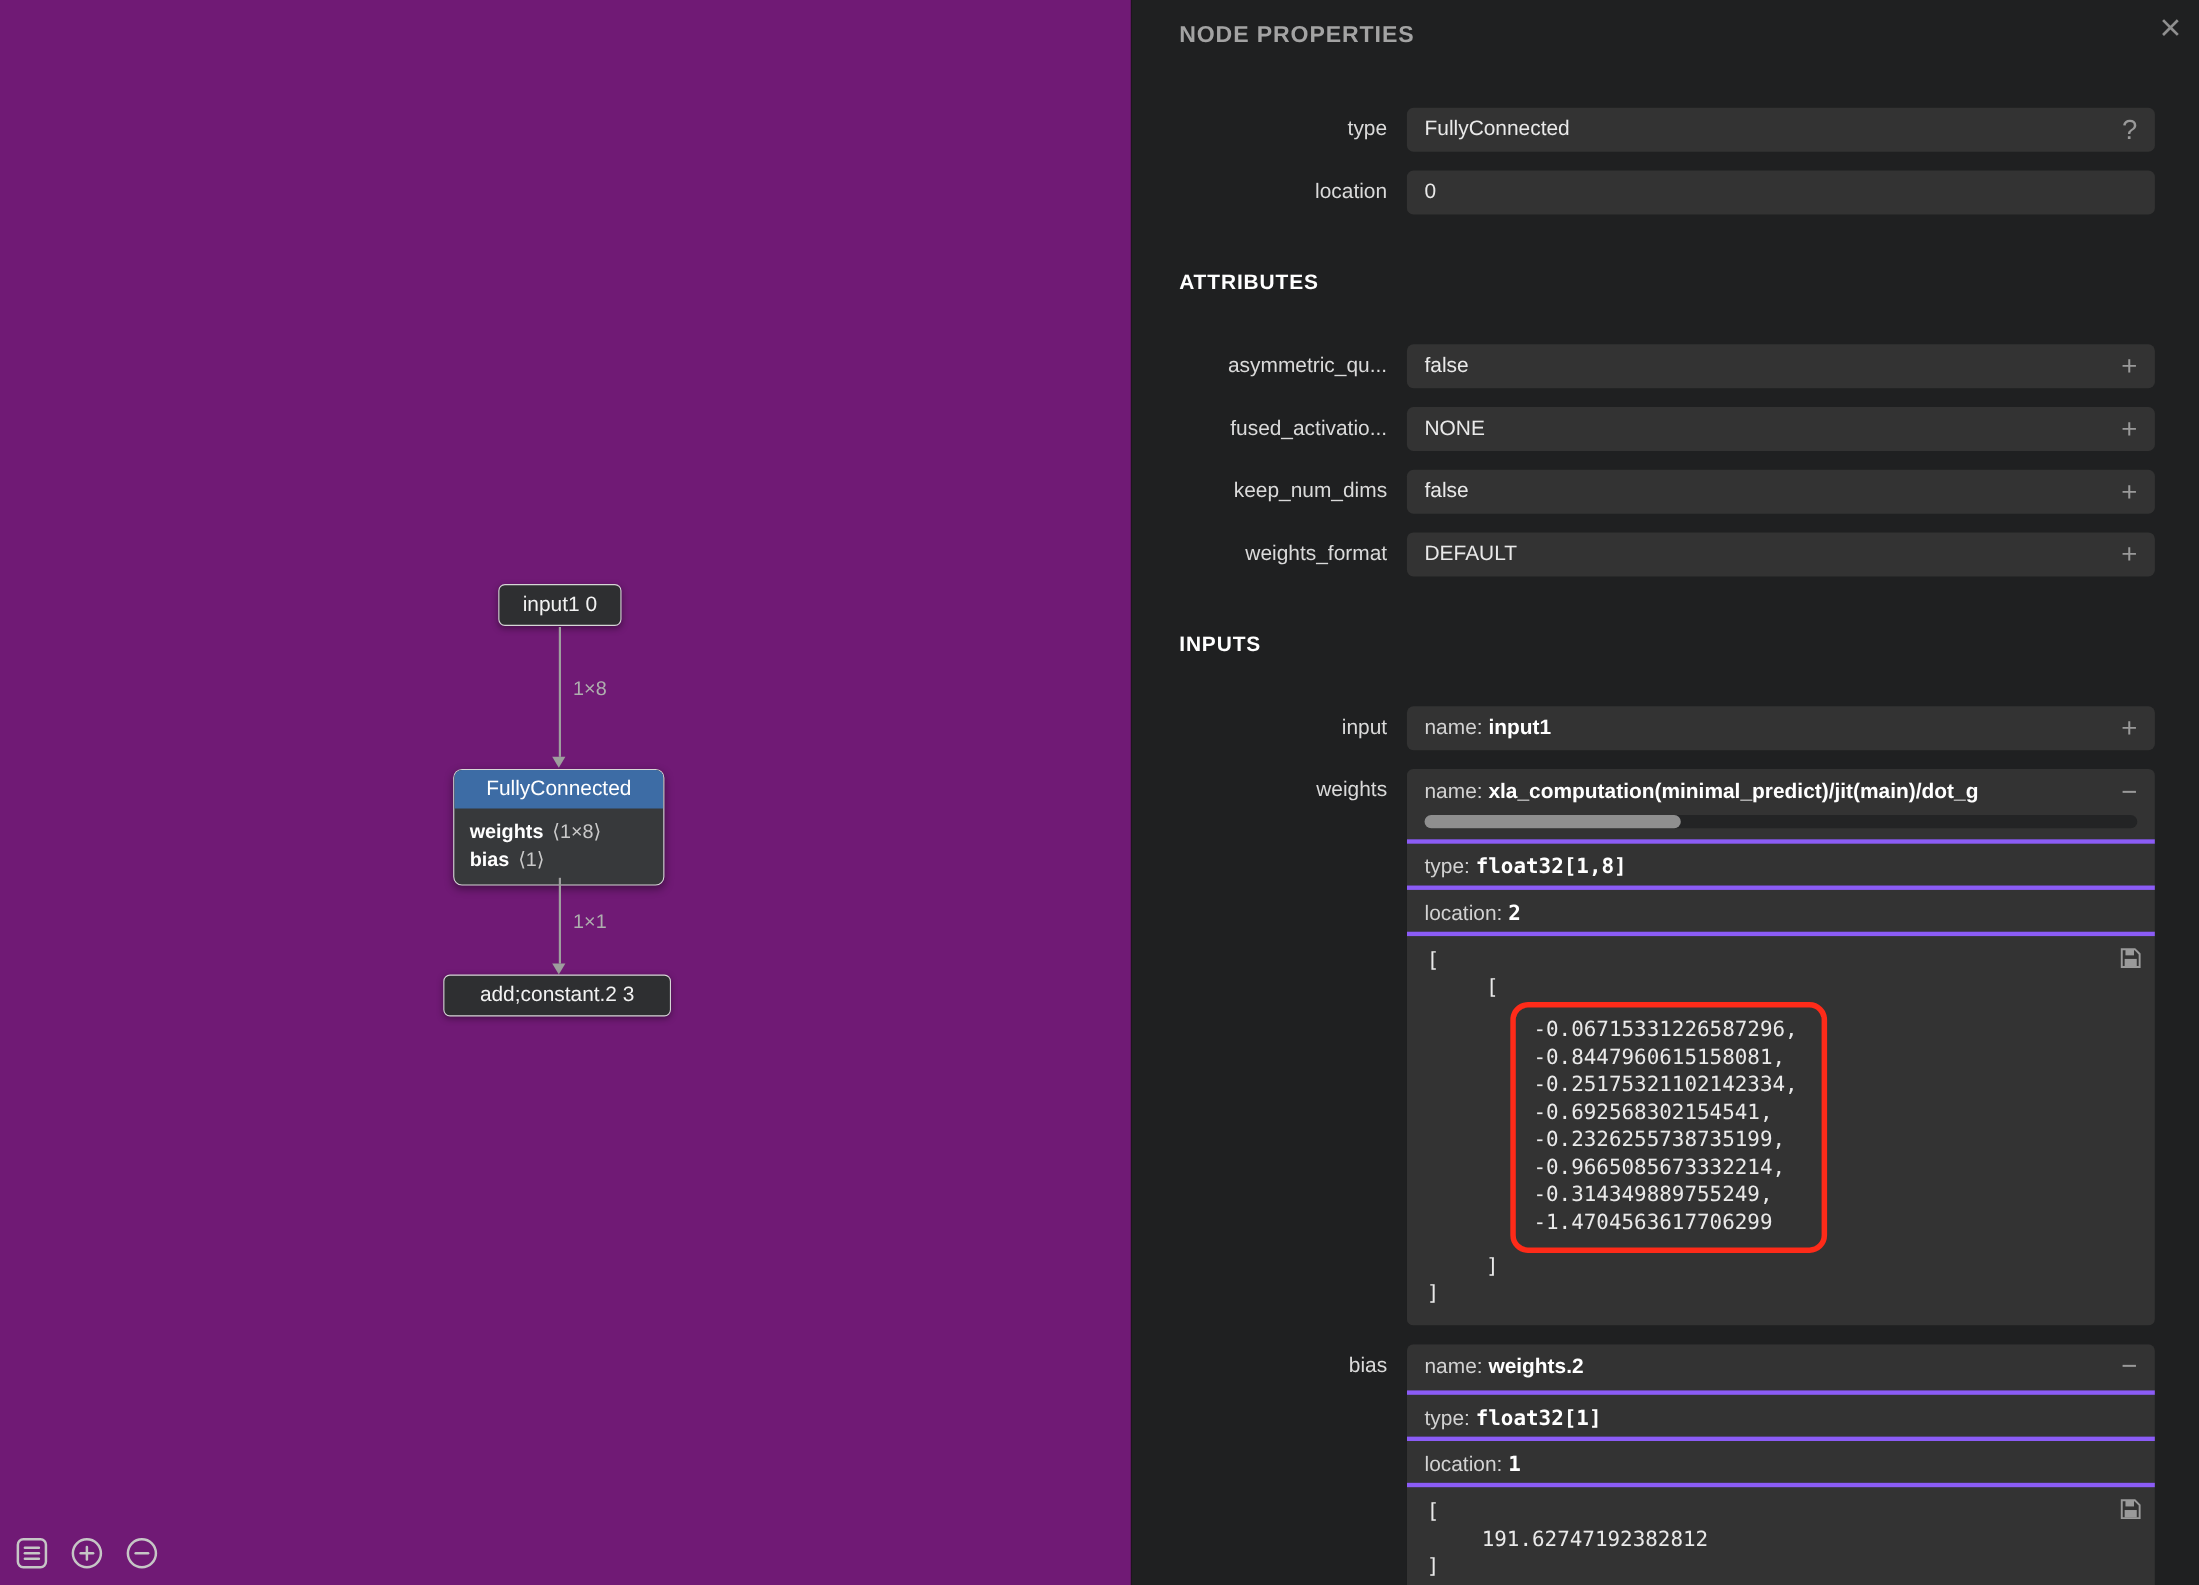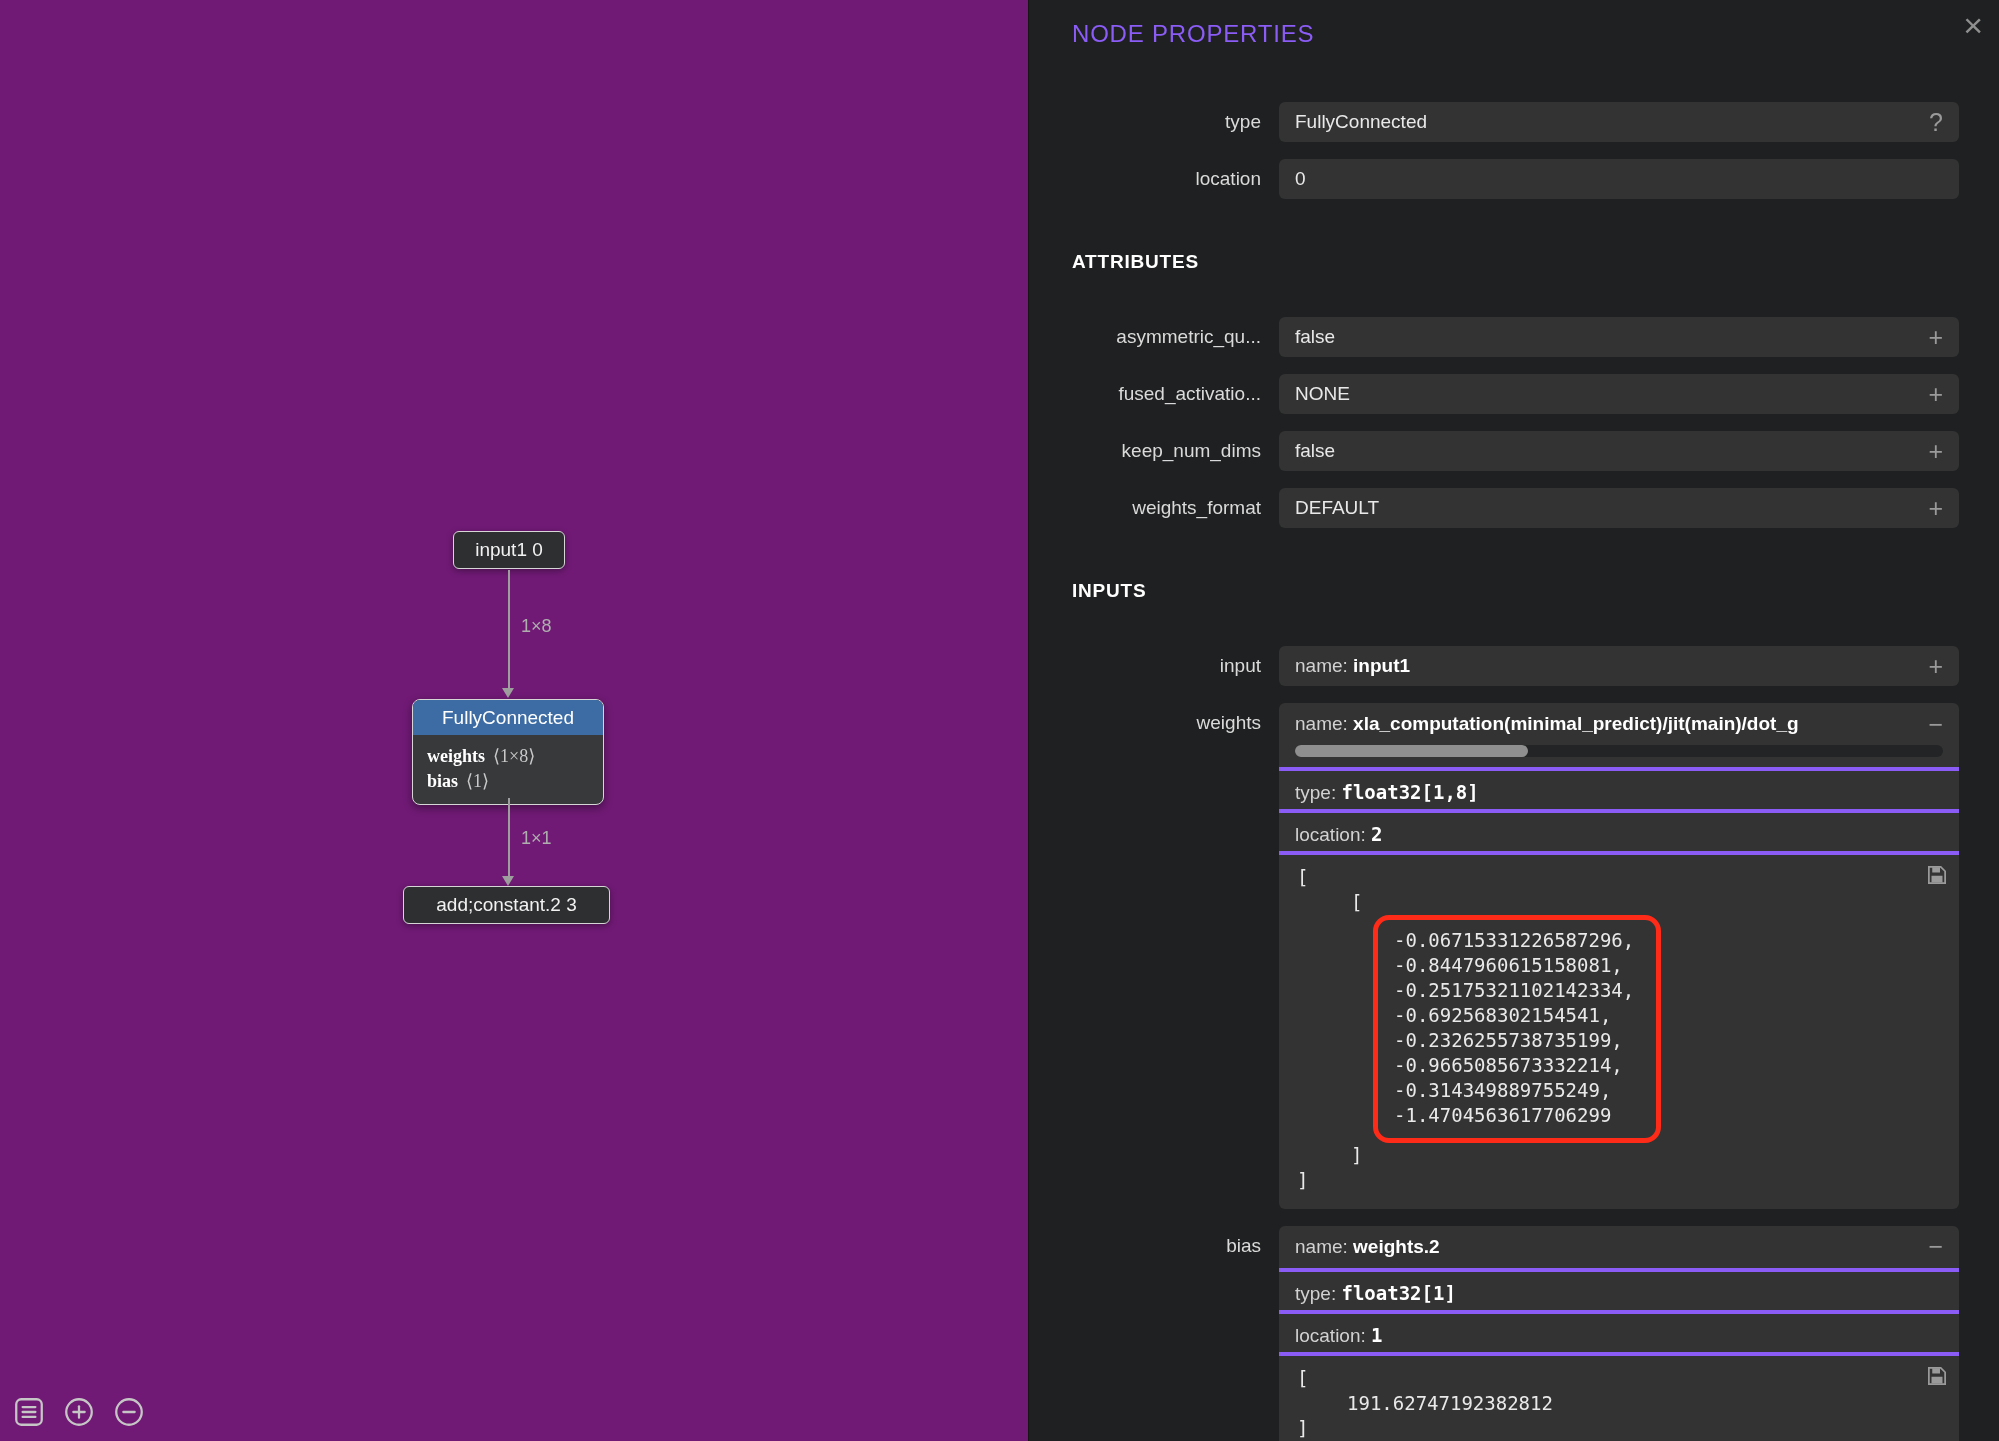--- a/index.html
+++ b/index.html
@@ -40,21 +40,21 @@
     background: #37393b;
     box-shadow: 0 3px 8px rgba(0,0,0,.4);
   }
   .fcnode .fc-header {
     background: #3d6ca5;
     color: #ffffff;
     font-size: 19px;
     height: 35px; line-height: 35px;
     text-align: center;
   }
-  .fcnode .fc-body { padding: 9px 14px 10px; font-family: Liberation Serif, serif; }
+  .fcnode .fc-body { padding: 9px 14px 10px; }
   .fc-row { font-size: 18px; line-height: 25px; color:#ffffff; white-space:nowrap; }
   .fc-row .pname { font-weight: 700; color:#ffffff; }
   .fc-row .pdims { color:#c9c9c9; margin-left: 8px; }
   .edge-line { position:absolute; width:1.5px; background:#9e9e9e; }
   .edge-arrow {
     position:absolute; width:0; height:0;
     border-left:6px solid transparent; border-right:6px solid transparent;
     border-top:10px solid #9e9e9e;
   }
   .edge-label { position:absolute; font-size:18px; color:#aeaeae; white-space:nowrap; }
@@ -65,22 +65,22 @@
 
   
   .panel {
     flex: 1;
     background: #1f2021;
     position: relative;
     padding: 20px 40px 0 0;
     overflow: hidden;
   }
   .panel-title {
-    font-size: 24px; font-weight: 400; letter-spacing: .8px;
-    color:#8b5cf6; padding-left: 43px; margin-bottom: 54px;
+    font-size: 21px; font-weight: 700; letter-spacing: .8px;
+    color:#a3a3a3; padding-left: 43px; margin-bottom: 54px;
   }
   .close-btn {
     position:absolute; top:8px; right:16px;
     background:none; border:none; color:#8f8f8f;
     font-size:34px; line-height:1; cursor:pointer;
     font-family:"Liberation Sans",sans-serif;
   }
   .section-heading {
     font-size: 19px; font-weight: 700; letter-spacing: .8px;
     color:#ffffff; padding-left: 43px; margin: 52px 0 44px;

